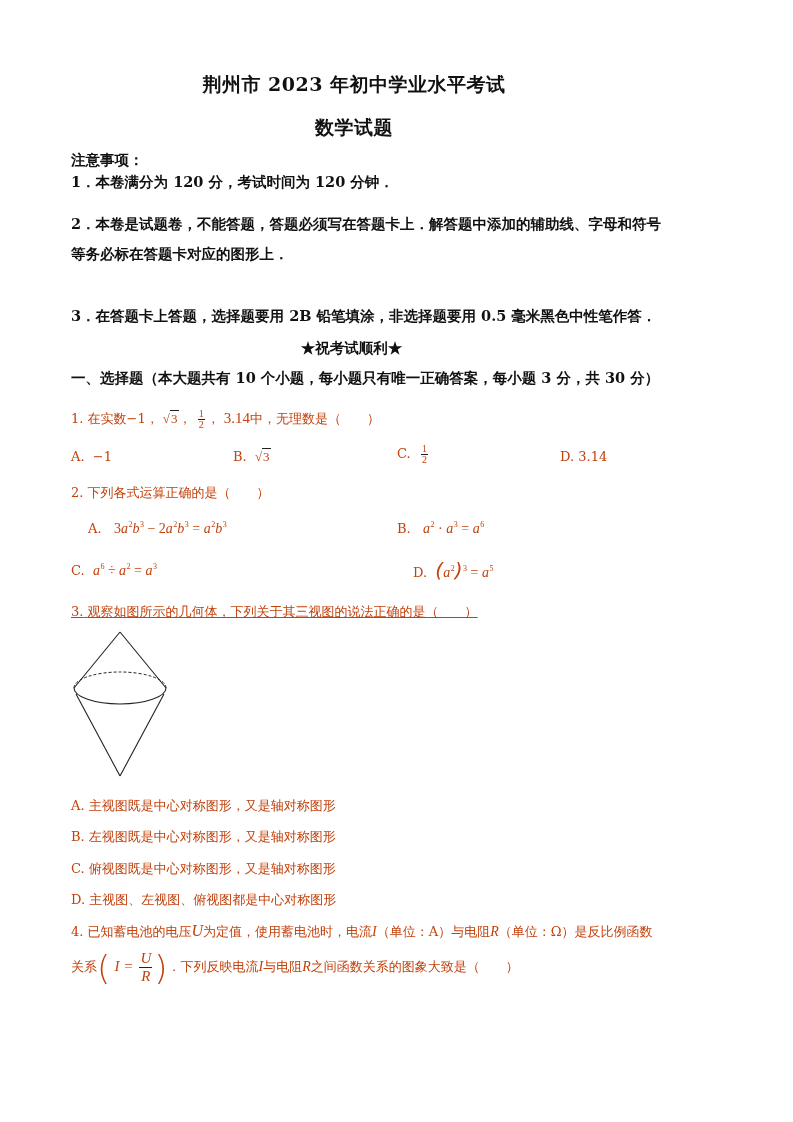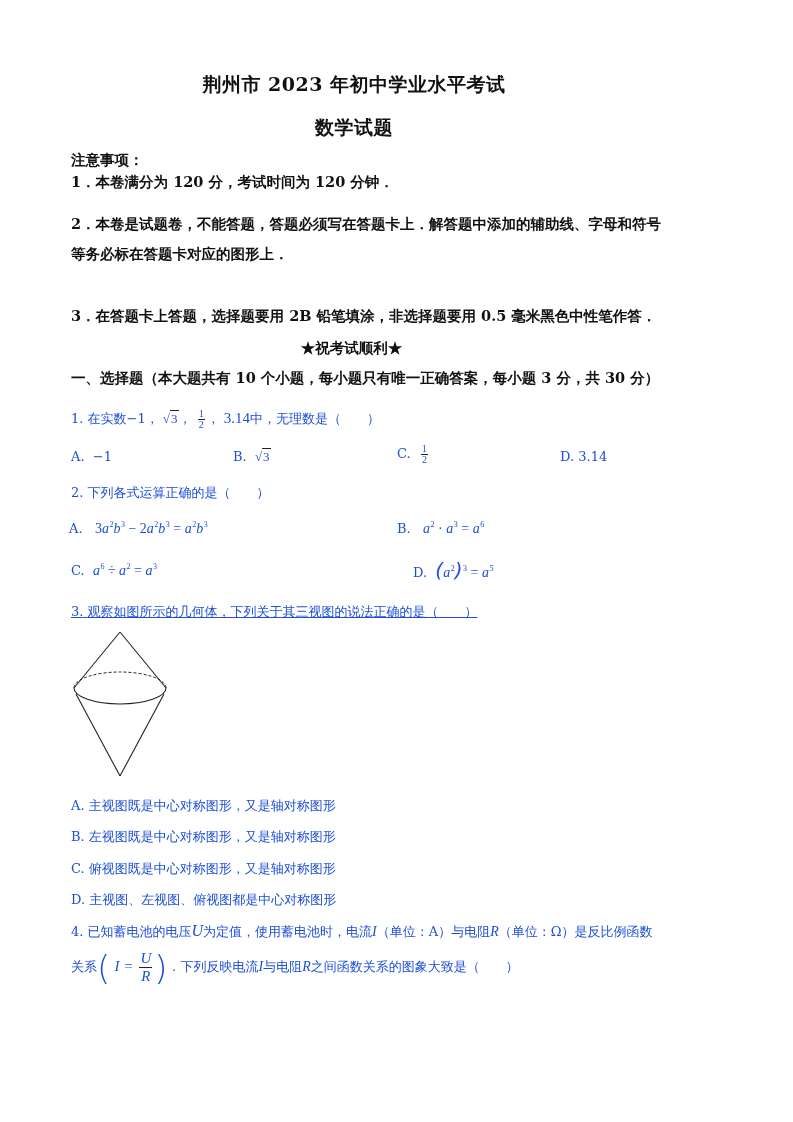--- a/index.html
+++ b/index.html
@@ -4,21 +4,21 @@
 <style>
   html, body { margin: 0; padding: 0; background: #ffffff; }
   body {
     width: 793px; height: 1122px; position: relative; overflow: hidden;
     font-family: "DejaVu Serif", "Liberation Serif", serif;
     color: #111111;
   }
   .abs { position: absolute; white-space: nowrap; }
   .title { font-weight: bold; font-size: 19px; left: 0; width: 708px; text-align: center; letter-spacing: 0.5px; }
   .bold { font-weight: bold; font-size: 14.5px; }
-  .norm { font-size: 13px; color: #1d4ed8; }
+  .norm { font-size: 13px; color: #c2410c; }
   .math { font-family: "Liberation Serif", "DejaVu Serif", serif; font-style: italic; font-size: 14px; }
   .up { font-family: "Liberation Serif", serif; font-style: normal; }
   sup { font-size: 8px; vertical-align: 6px; font-style: normal; margin-left: 0.5px; }
   .frac { display: inline-flex; flex-direction: column; align-items: center; vertical-align: middle; font-size: 10px; line-height: 10px; margin: 0 2px; font-family: "Liberation Serif", serif; font-style: normal; }
   .frac .num { border-bottom: 0.8px solid #222; padding: 0 1px; }
   .frac.big { font-size: 15px; line-height: 17px; font-style: italic; }
   .sqrt { font-family: "Liberation Serif", serif; font-style: normal; }
   .sqrt .rad { border-top: 1px solid #222; padding: 0 1px; }
   .paren-big { font-size: 34px; font-weight: 200; font-family: "DejaVu Sans", sans-serif; vertical-align: middle; line-height: 34px; }
   .paren-mid { font-size: 20px; font-family: "DejaVu Sans", sans-serif; font-weight: 200; }
@@ -61,21 +61,21 @@
     </span>
 </div>
 <div class="abs norm" style="left:560px; top:449px;">
   <span>D.</span>&nbsp;<span>3.14</span>
 </div>
 
 <div class="abs norm" style="left:71px; top:484px;">
   <span>2.</span>
   <span>下列各式运算正确的是（　　）</span>
 </div>
-<div class="abs norm" style="left:69px; top:520px;">
+<div class="abs norm" style="left:88px; top:520px;">
   <span>A.</span>&nbsp;&nbsp;
   <span class="math"><span class="up">3</span>a<sup>2</sup>b<sup>3</sup> <span class="up">−</span> <span class="up">2</span>a<sup>2</sup>b<sup>3</sup> <span class="up">=</span> a<sup>2</sup>b<sup>3</sup></span>
 </div>
 <div class="abs norm" style="left:397px; top:520px;">
   <span>B.</span>&nbsp;&nbsp;
   <span class="math">a<sup>2</sup> <span class="up">·</span> a<sup>3</sup> <span class="up">=</span> a<sup>6</sup></span>
 </div>
 <div class="abs norm" style="left:71px; top:562px;">
   <span>C.</span>&nbsp;
   <span class="math">a<sup>6</sup> <span class="up">÷</span> a<sup>2</sup> <span class="up">=</span> a<sup>3</sup></span>

